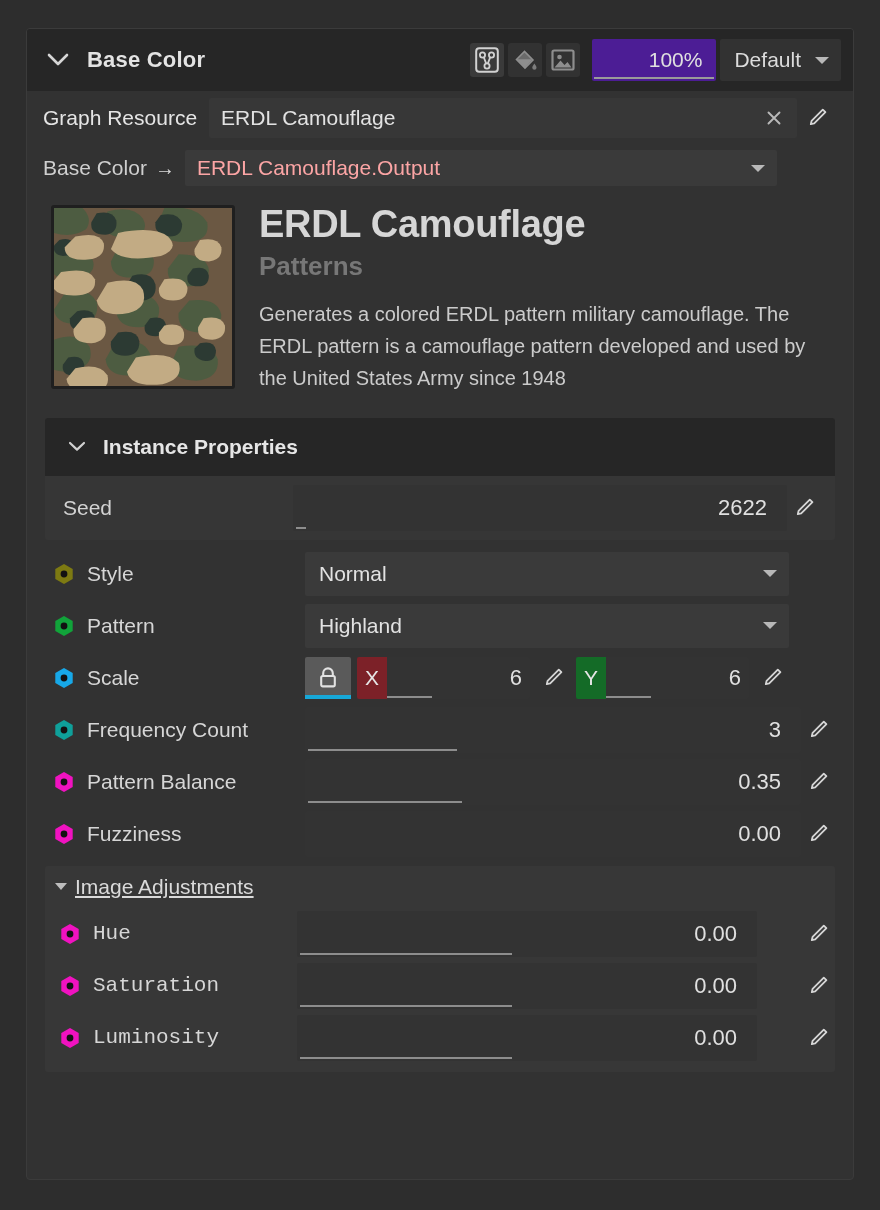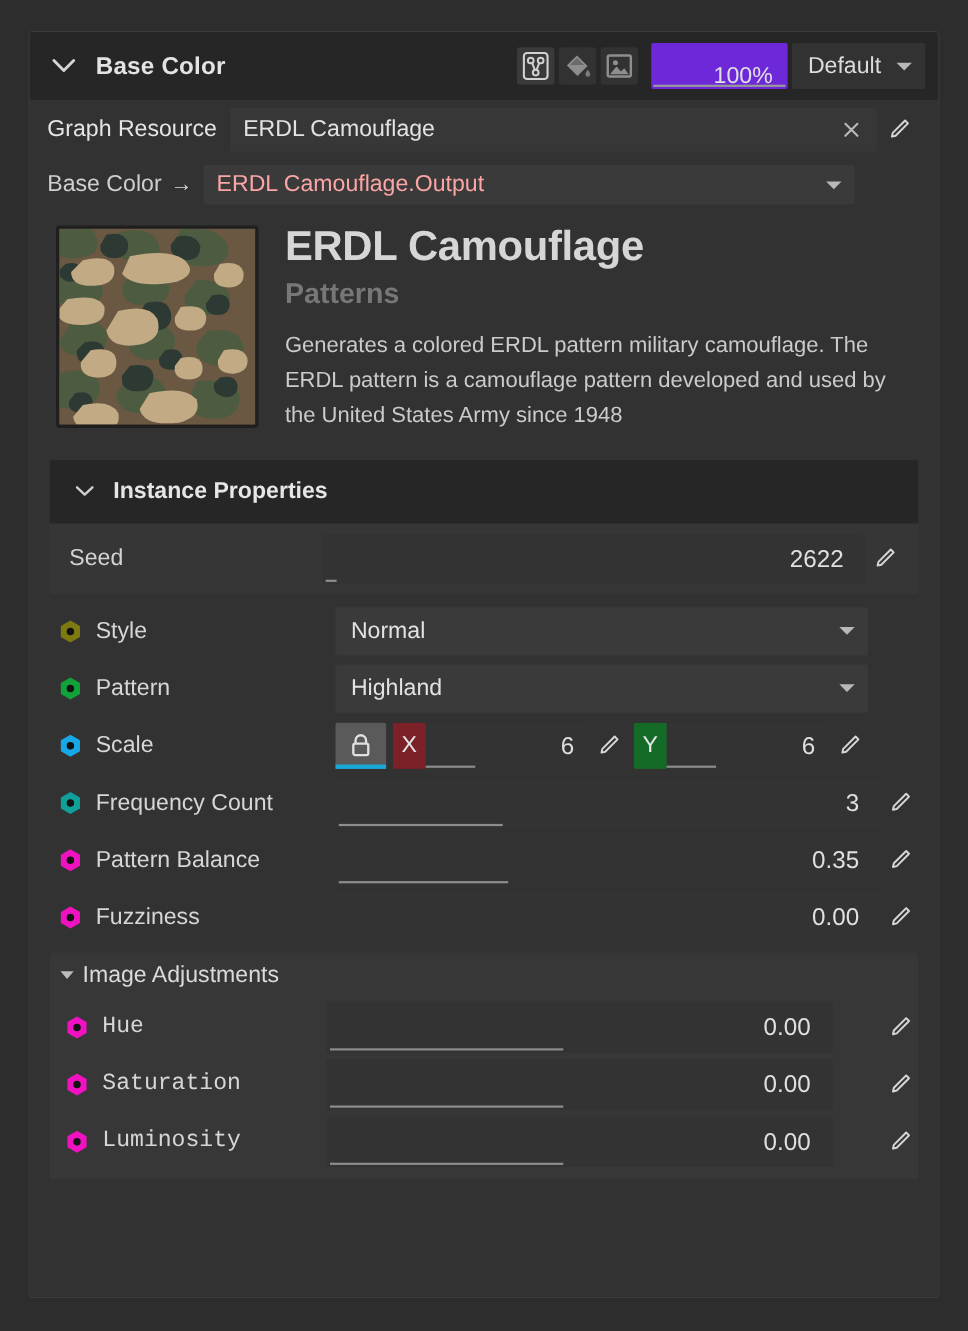--- a/index.html
+++ b/index.html
@@ -78,24 +78,24 @@
     background: #323232;
   }
   .icon-btn.sel {
     background: #3a3a3a;
   }
   .icon-btn svg { display: block; }
 
   .pct-field {
     width: 124px;
     height: 42px;
-    background: #6d28d9;
+    background: #4c1d95;
     border-radius: 2px;
     display: flex;
-    align-items: flex-end;
+    align-items: center;
     justify-content: flex-end;
     padding-right: 14px;
     box-sizing: border-box;
     position: relative;
     margin-right: 4px;
   }
   .pct-field span {
     font-size: 21px;
     color: #e0e0e0;
   }
@@ -452,20 +452,21 @@
   .tri {
     width: 0; height: 0;
     border-left: 6px solid transparent;
     border-right: 6px solid transparent;
     border-top: 7px solid #bdbdbd;
     margin-right: 8px;
   }
   .group-hdr .t {
     font-size: 21px;
     color: #dadada;
+    text-decoration: underline;
   }
   .group-card .prow {
     height: 52px;
     padding-left: 0;
   }
   .group-card .bullet { margin-left: 14px; }
   .group-card .prow-label { width: 204px; font-family: Liberation Mono, monospace; }
   .group-card .field { margin-right: 44px; }
 </style>
 </head>

